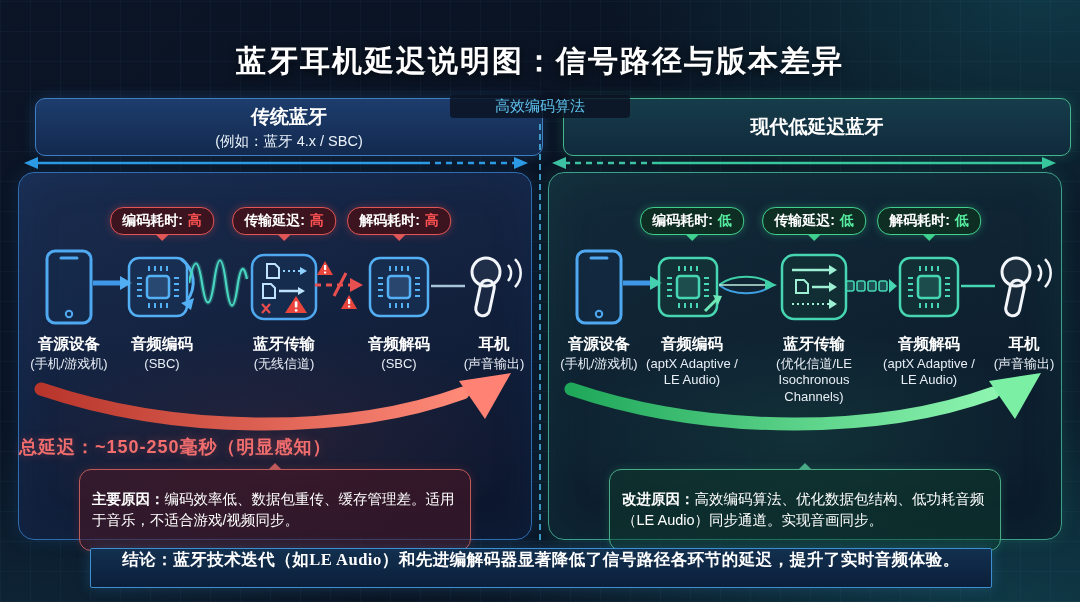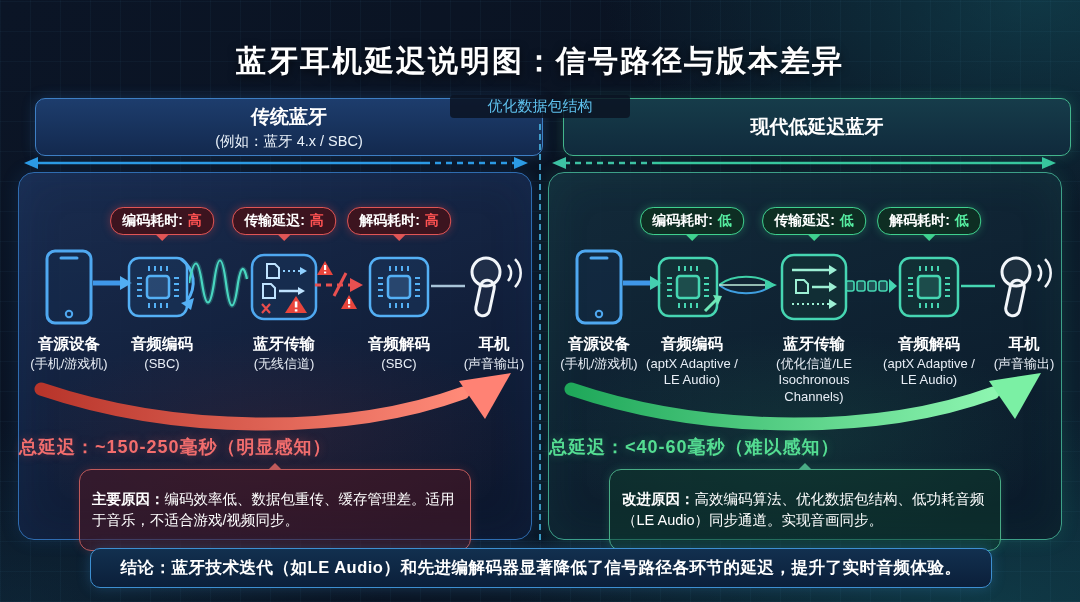--- a/index.html
+++ b/index.html
@@ -71,35 +71,35 @@
   .panel.green .total{color:#54dd92;text-shadow:0 0 10px rgba(80,230,150,.3);}
   .reason{position:absolute;left:50%;transform:translateX(-50%);top:296px;width:392px;border-radius:12px;
     padding:19px 12px;font-size:14.5px;line-height:1.45;text-align:left;box-sizing:border-box;}
   .reason::before{content:"";position:absolute;top:-7px;left:50%;transform:translateX(-50%);
     border:7px solid transparent;border-top:0;}
   .panel.red .reason{background:rgba(76,22,34,.55);border:1.5px solid #bf5a5a;box-shadow:0 0 10px rgba(200,60,60,.22);}
   .panel.red .reason::before{border-bottom:7px solid #bf5a5a;}
   .panel.green .reason{background:rgba(14,58,44,.5);border:1.5px solid #49ab85;box-shadow:0 0 10px rgba(60,190,140,.2);}
   .panel.green .reason::before{border-bottom:7px solid #49ab85;}
   .reason b{font-weight:bold;}
-  .conclusion{position:absolute;left:90px;top:548px;width:900px;height:38px;border-radius:10px;
+  .conclusion{position:absolute;left:90px;top:548px;width:900px;height:38px;border-radius:2px;
     background:linear-gradient(180deg,#12304f,#0b1f3a);border:1.5px solid #3d8fd1;
-    box-shadow:0 0 14px rgba(60,150,220,.28);display:flex;align-items:center;justify-content:center;
-    font-size:16.5px;font-weight:bold;letter-spacing:.5px;}
+    box-shadow:0 0 14px rgba(60,150,220,.28);display:flex;align-items:flex-start;justify-content:center;
+    font-size:16.5px;font-weight:bold;letter-spacing:.5px;font-family:Liberation Serif, serif;}
 </style>
 </head>
 <body>
 
 <div class="title">蓝牙耳机延迟说明图：信号路径与版本差异</div>
 
 <div class="header blue">
   <div class="h1">传统蓝牙</div>
   <div class="h2">(例如：蓝牙 4.x / SBC)</div>
 </div>
-<div class="divider-label">优化数据包结构</div>
+<div class="divider-label">高效编码算法</div>
 <div class="header green">
   <div class="h1">现代低延迟蓝牙</div>
 </div>
 
 <svg class="span-arrow blue" viewBox="0 0 508 14">
   <polygon points="2,7 16,1 16,13" fill="#2d9ce6"></polygon>
   <line x1="14" y1="7" x2="402" y2="7" stroke="#2d9ce6" stroke-width="2.5"></line>
   <line x1="402" y1="7" x2="492" y2="7" stroke="#2d9ce6" stroke-width="2.5" stroke-dasharray="6 5"></line>
   <polygon points="506,7 492,1 492,13" fill="#2d9ce6"></polygon>
 </svg>
@@ -350,23 +350,20 @@
     <defs>
         <linearGradient id="swR" x1="0" y1="0" x2="1" y2="0">
       <stop offset="0" stop-color="#1fa85a"></stop>
           <stop offset="1" stop-color="#8df5b0"></stop>
     </linearGradient>
       </defs>
     <path d="M8 22 C150 70 320 66 430 26" stroke="url(#swR)" stroke-width="13" fill="none" stroke-linecap="round"></path>
     <polygon points="478,6 426,14 452,52" fill="#7bf0a4"></polygon>
   </svg>
 
-  <div class="total">
-    <span>总延迟：</span><span>&lt;40-60毫秒（难以感知）</span>
-  </div>
 
   <div class="reason">
     <b>改进原因：</b><span>高效编码算法、优化数据包结构、低功耗音频（LE Audio）同步通道。实现音画同步。</span>
   </div>
 </section>
 
 <div class="conclusion">
   <span>结论：</span>
     <span>蓝牙技术迭代（如LE Audio）和先进编解码器显著降低了信号路径各环节的延迟，提升了实时音频体验。</span>
 </div>

